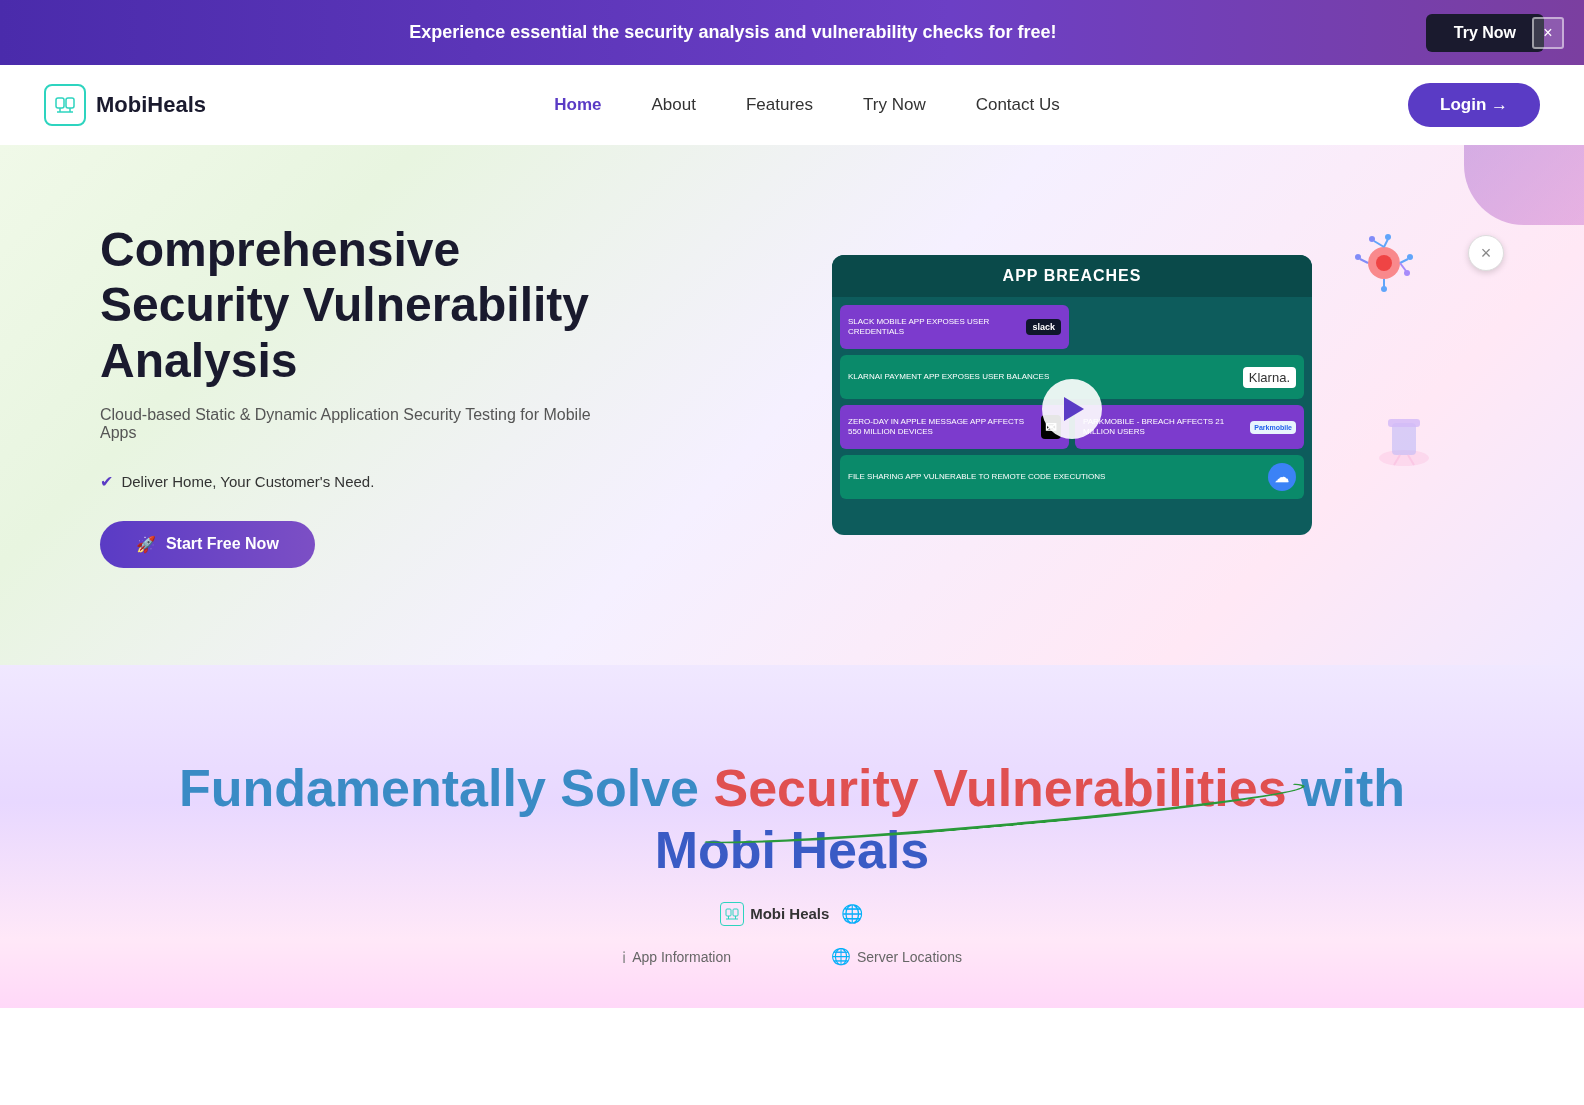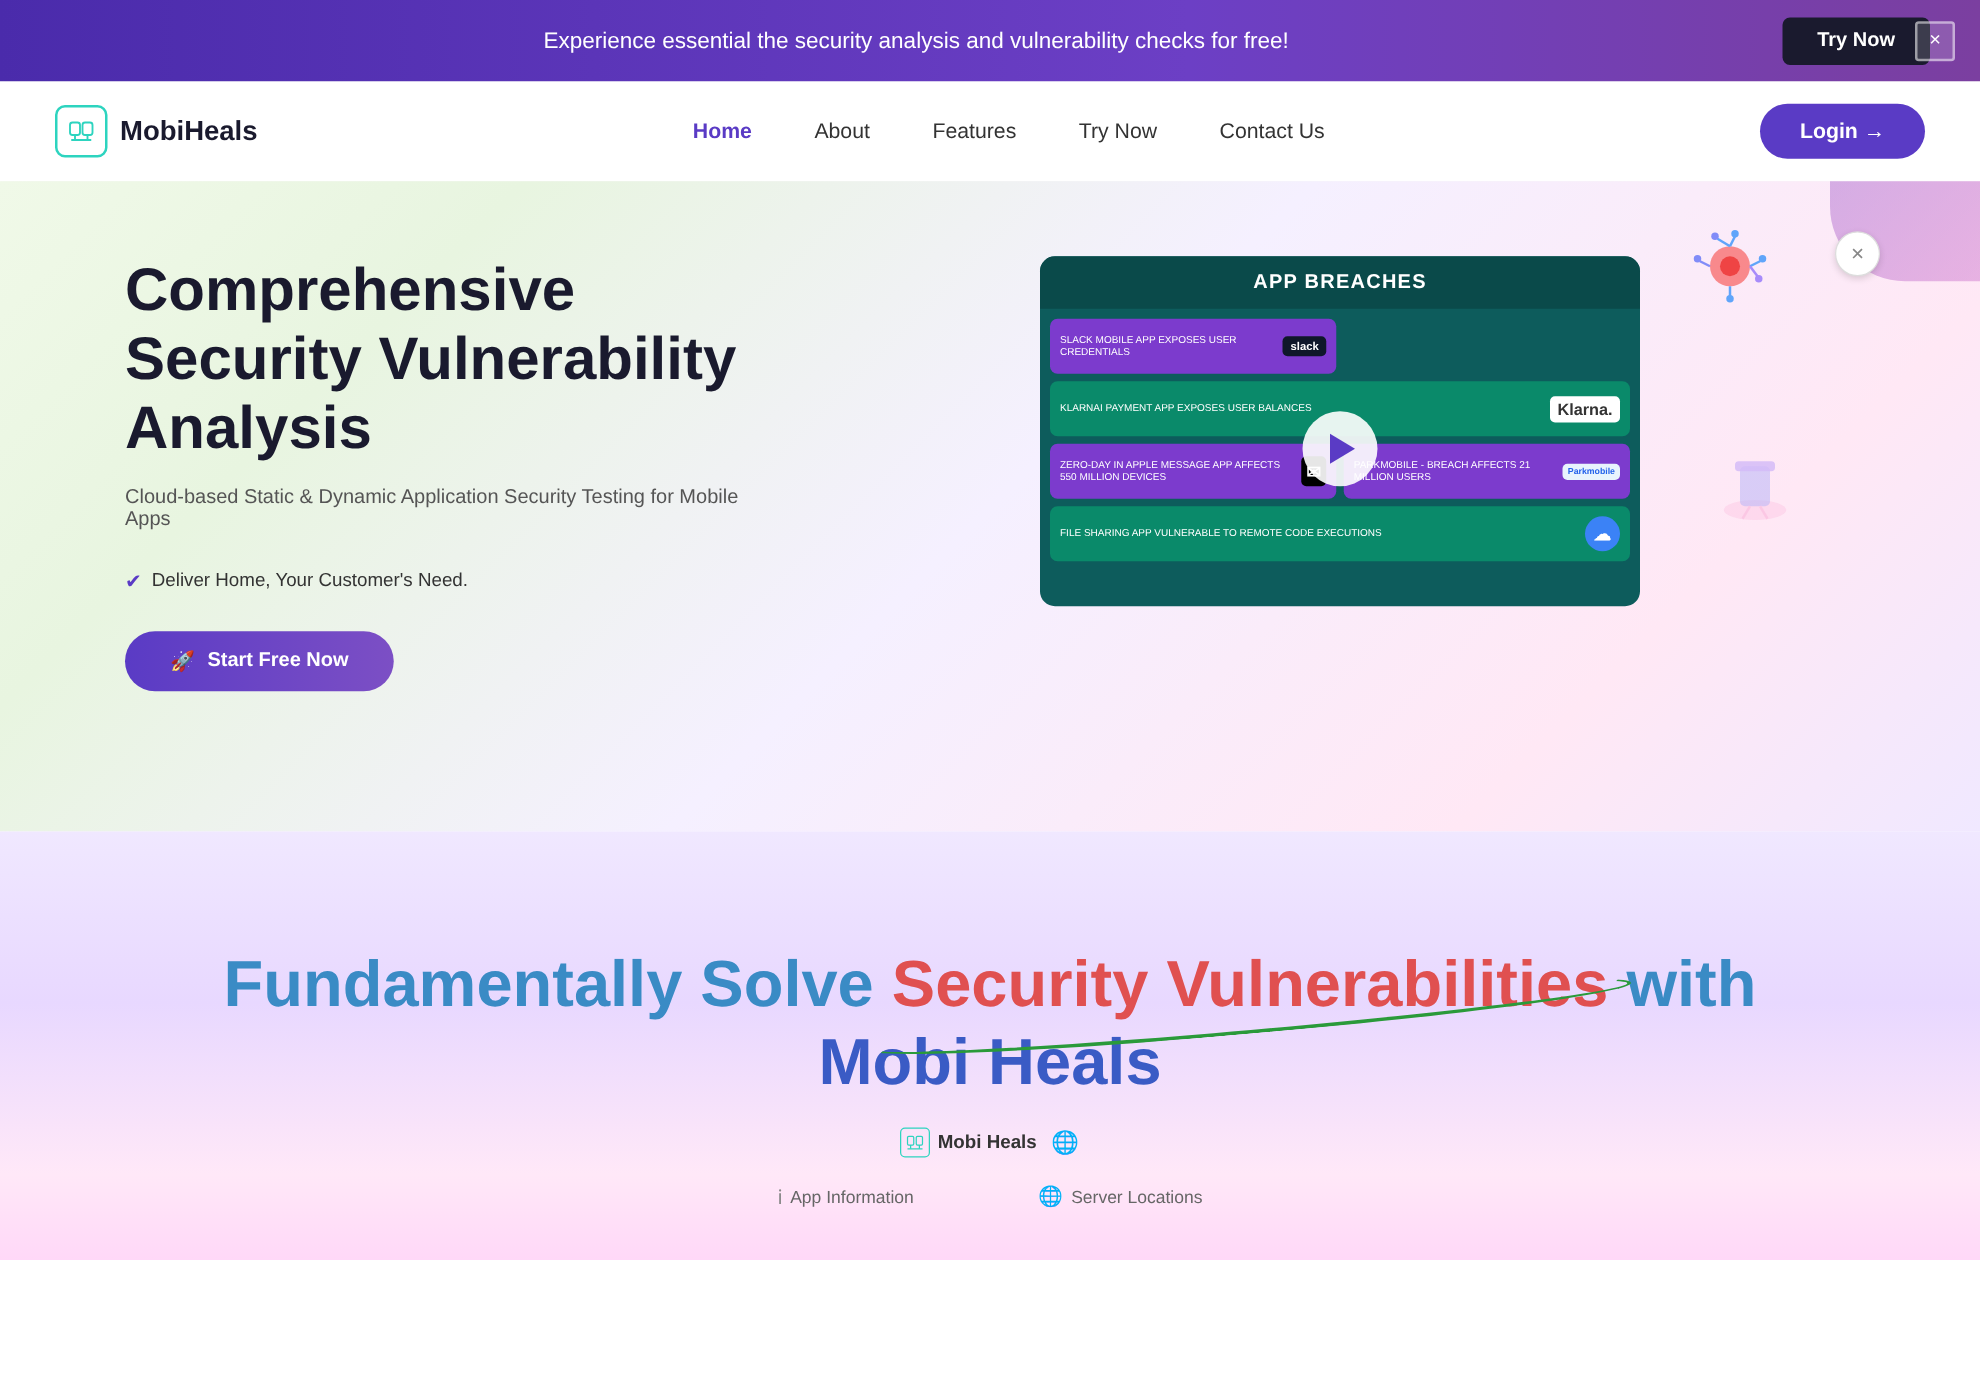--- a/index.html
+++ b/index.html
@@ -7,21 +7,21 @@
 
     
     .top-banner {
       background: linear-gradient(90deg, #4a2bab 0%, #6c3fc5 60%, #7b3fa0 100%);
       display: flex; align-items: center; justify-content: center;
       padding: 0 40px; height: 65px; position: relative;
     }
     .top-banner-text {
       color: #fff; font-size: 18px; font-weight: 400; flex: 1; text-align: center;
     }
-    .top-banner-text span { font-weight: 400; }
+    .top-banner-text span { font-weight: 700; }
     .banner-try-btn {
       background: #1a1a2e; color: #fff; border: none; border-radius: 6px;
       padding: 10px 28px; font-size: 16px; font-weight: 600; cursor: pointer;
       white-space: nowrap;
     }
     .banner-close {
       position: absolute; right: 20px; top: 50%; transform: translateY(-50%);
       background: rgba(255,255,255,0.15); border: 2px solid rgba(255,255,255,0.5);
       color: #fff; width: 32px; height: 32px; display: flex; align-items: center;
       justify-content: center; cursor: pointer; font-size: 16px; border-radius: 3px;
@@ -45,21 +45,21 @@
     .login-btn {
       background: #5a3bc5; color: #fff; border: none; border-radius: 30px;
       padding: 12px 32px; font-size: 17px; font-weight: 600; cursor: pointer;
       display: flex; align-items: center; gap: 8px;
     }
 
     
     .hero {
       background: linear-gradient(135deg, #f0f9e8 0%, #e8f5e0 20%, #f5f0ff 50%, #ffe8f5 80%, #f0e8ff 100%);
       padding: 60px 100px 80px 100px;
-      display: flex; align-items: flex-start; gap: 60px;
+      display: flex; align-items: center; gap: 60px;
       position: relative; min-height: 520px;
     }
     .hero-left { flex: 1; max-width: 500px; }
     .hero-title { font-size: 48px; font-weight: 800; color: #1a1a2e; line-height: 1.15; margin-bottom: 18px; }
     .hero-desc { font-size: 16px; color: #555; margin-bottom: 30px; }
     .hero-check { display: flex; align-items: center; gap: 8px; color: #333; font-size: 15px; margin-bottom: 30px; }
     .check-icon { color: #5a3bc5; font-size: 16px; }
     .start-btn {
       background: linear-gradient(90deg, #5a3bc5, #7c4fc5);
       color: #fff; border: none; border-radius: 30px;
@@ -231,21 +231,21 @@
       <div class="video-grid">
 
         <div class="breach-card">
           <div class="breach-card-text">SLACK MOBILE APP EXPOSES USER CREDENTIALS</div>
           <div class="breach-card-logo" style="background:#0f172a;color:#fff;">slack</div>
         </div>
 
 
         <div class="breach-card teal" style="grid-column: 1/-1; justify-content: center;">
           <div class="breach-card-text">KLARNAI PAYMENT APP EXPOSES USER BALANCES</div>
-          <div class="breach-card-logo" style="font-size:13px;font-weight:700;color:#333;">Klarna.</div>
+          <div class="breach-card-logo" style="font-size:13px;font-weight:400;color:#333;">Klarna.</div>
         </div>
 
         <div class="breach-card">
           <div class="breach-card-text">ZERO-DAY IN APPLE MESSAGE APP AFFECTS 550 MILLION DEVICES</div>
           <div class="breach-card-logo" style="background:#000;color:#fff;font-size:14px;padding:4px;">✉</div>
         </div>
 
         <div class="breach-card">
           <div class="breach-card-text">PARKMOBILE - BREACH AFFECTS 21 MILLION USERS</div>
           <div class="breach-card-logo" style="background:#e8f4fd;color:#2563eb;font-size:7px;padding:3px 4px;">Parkmobile</div>

